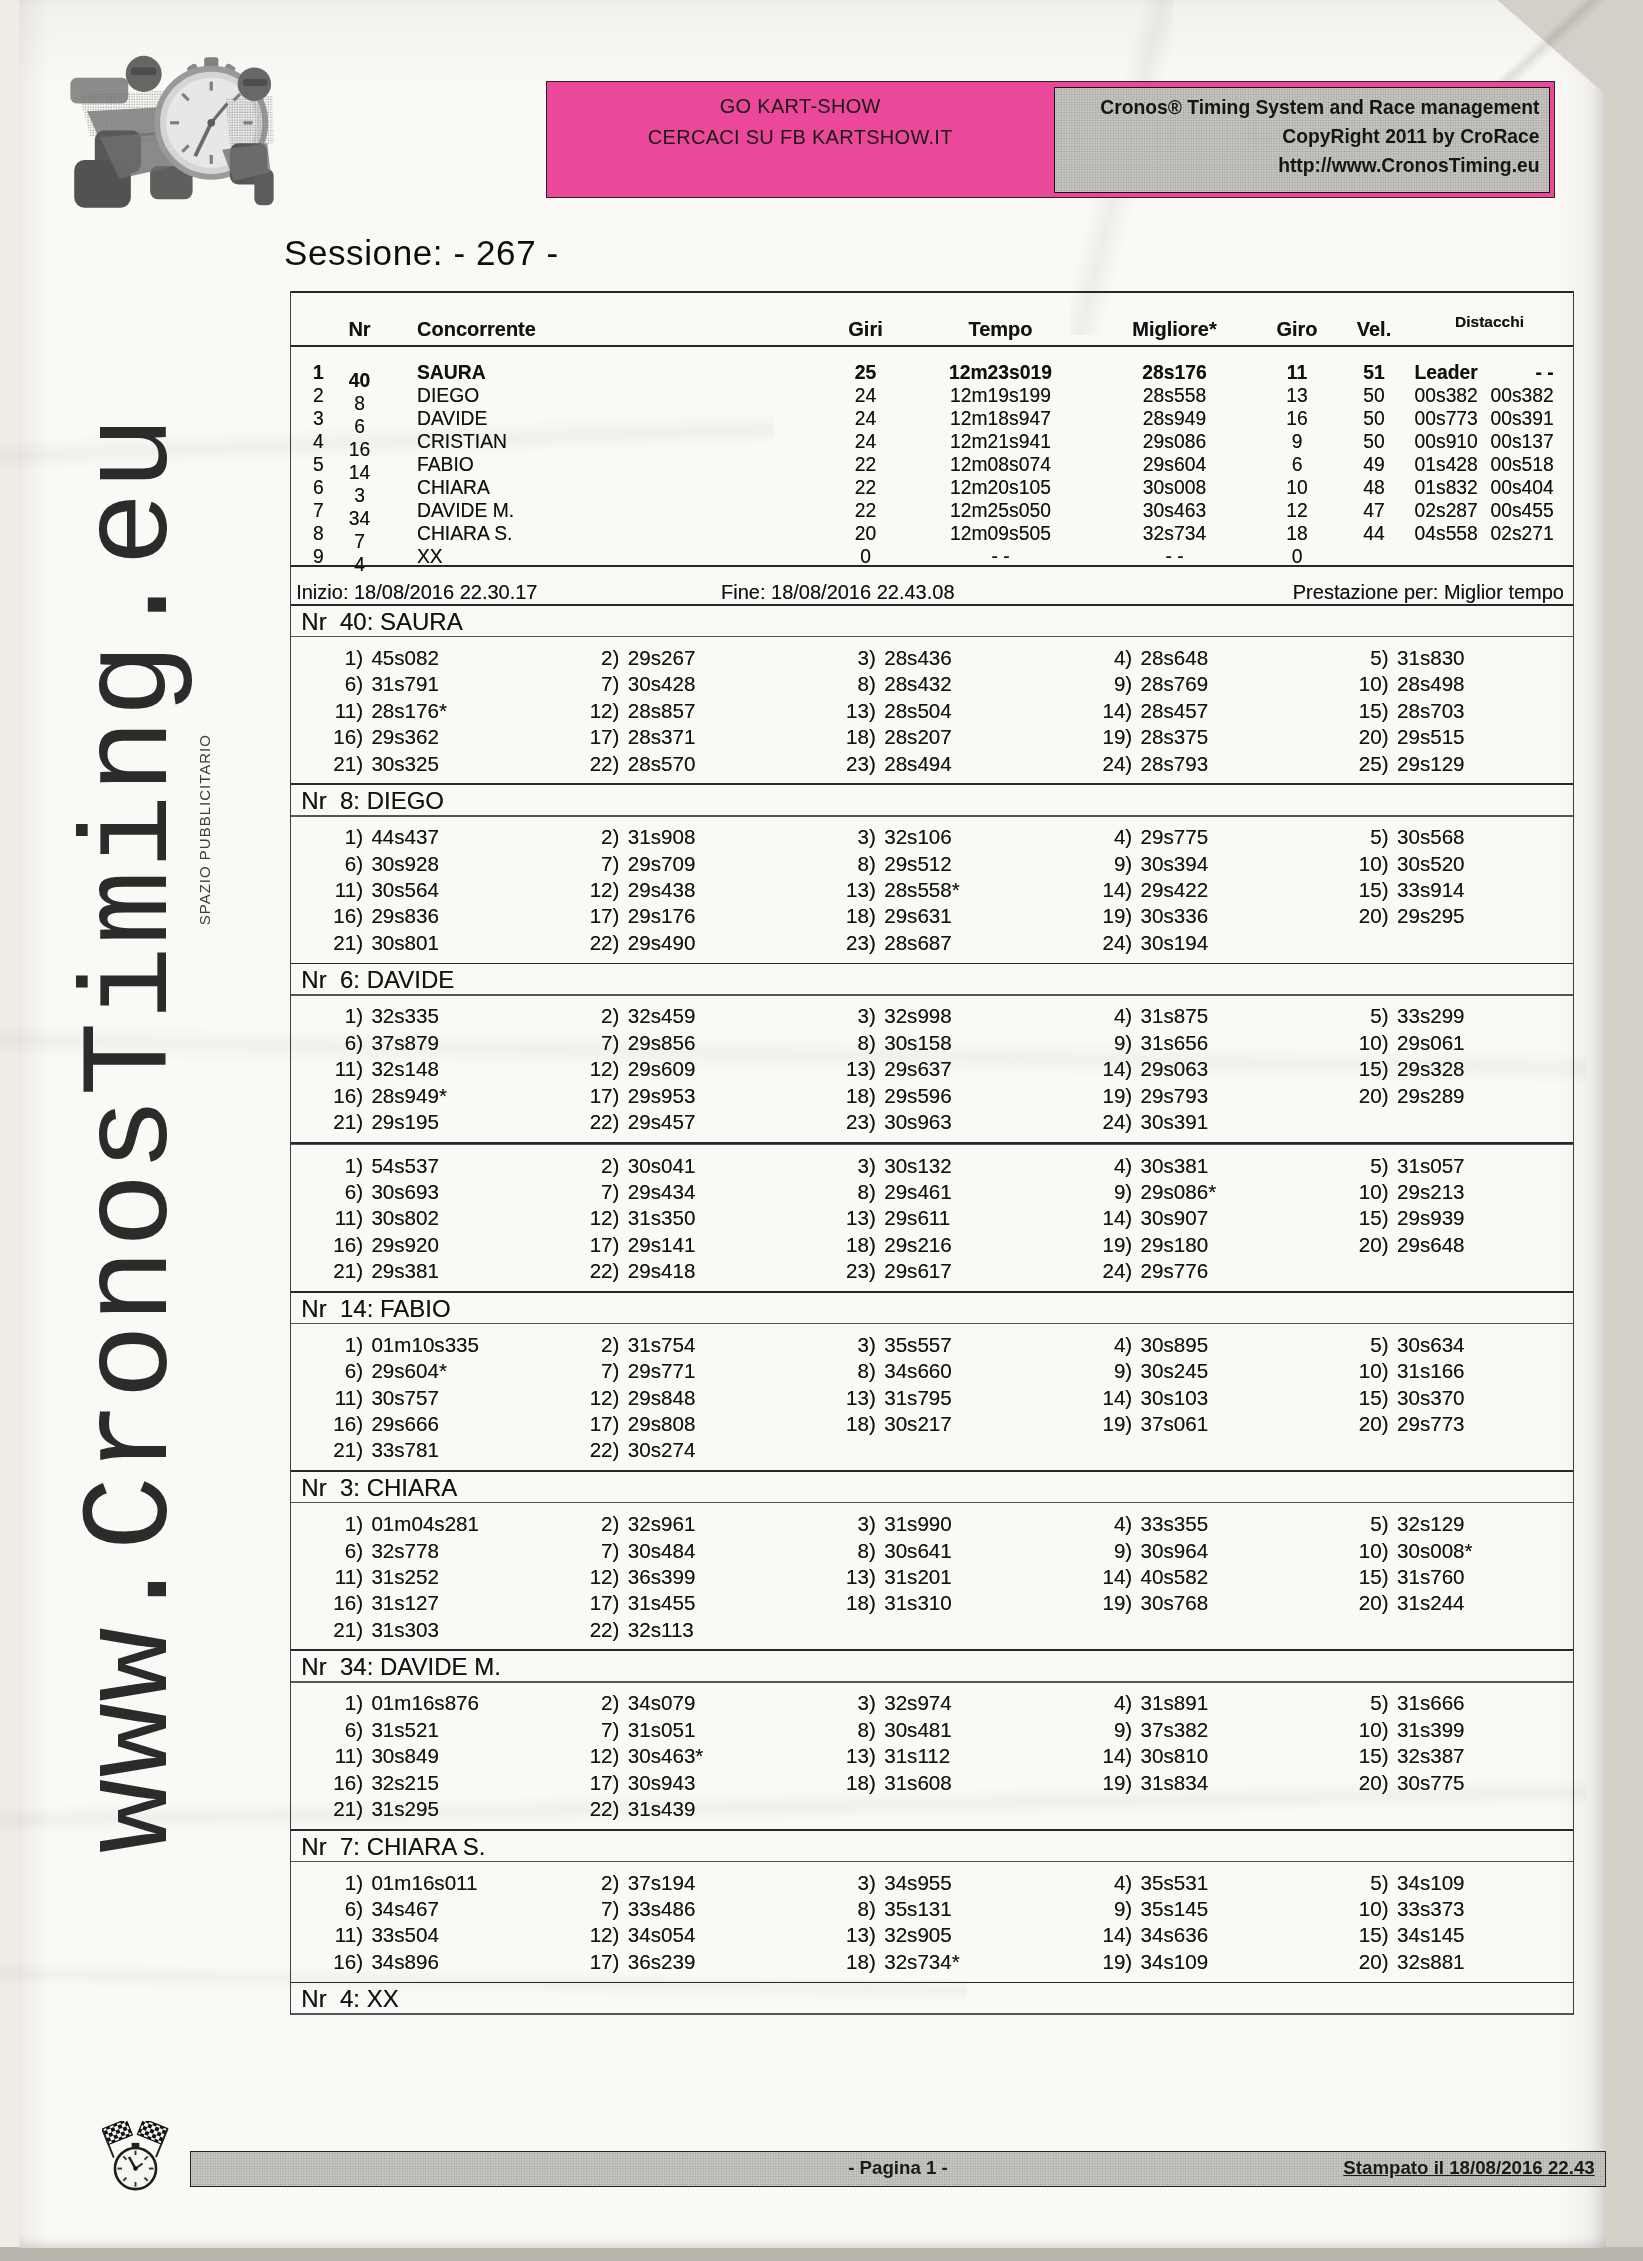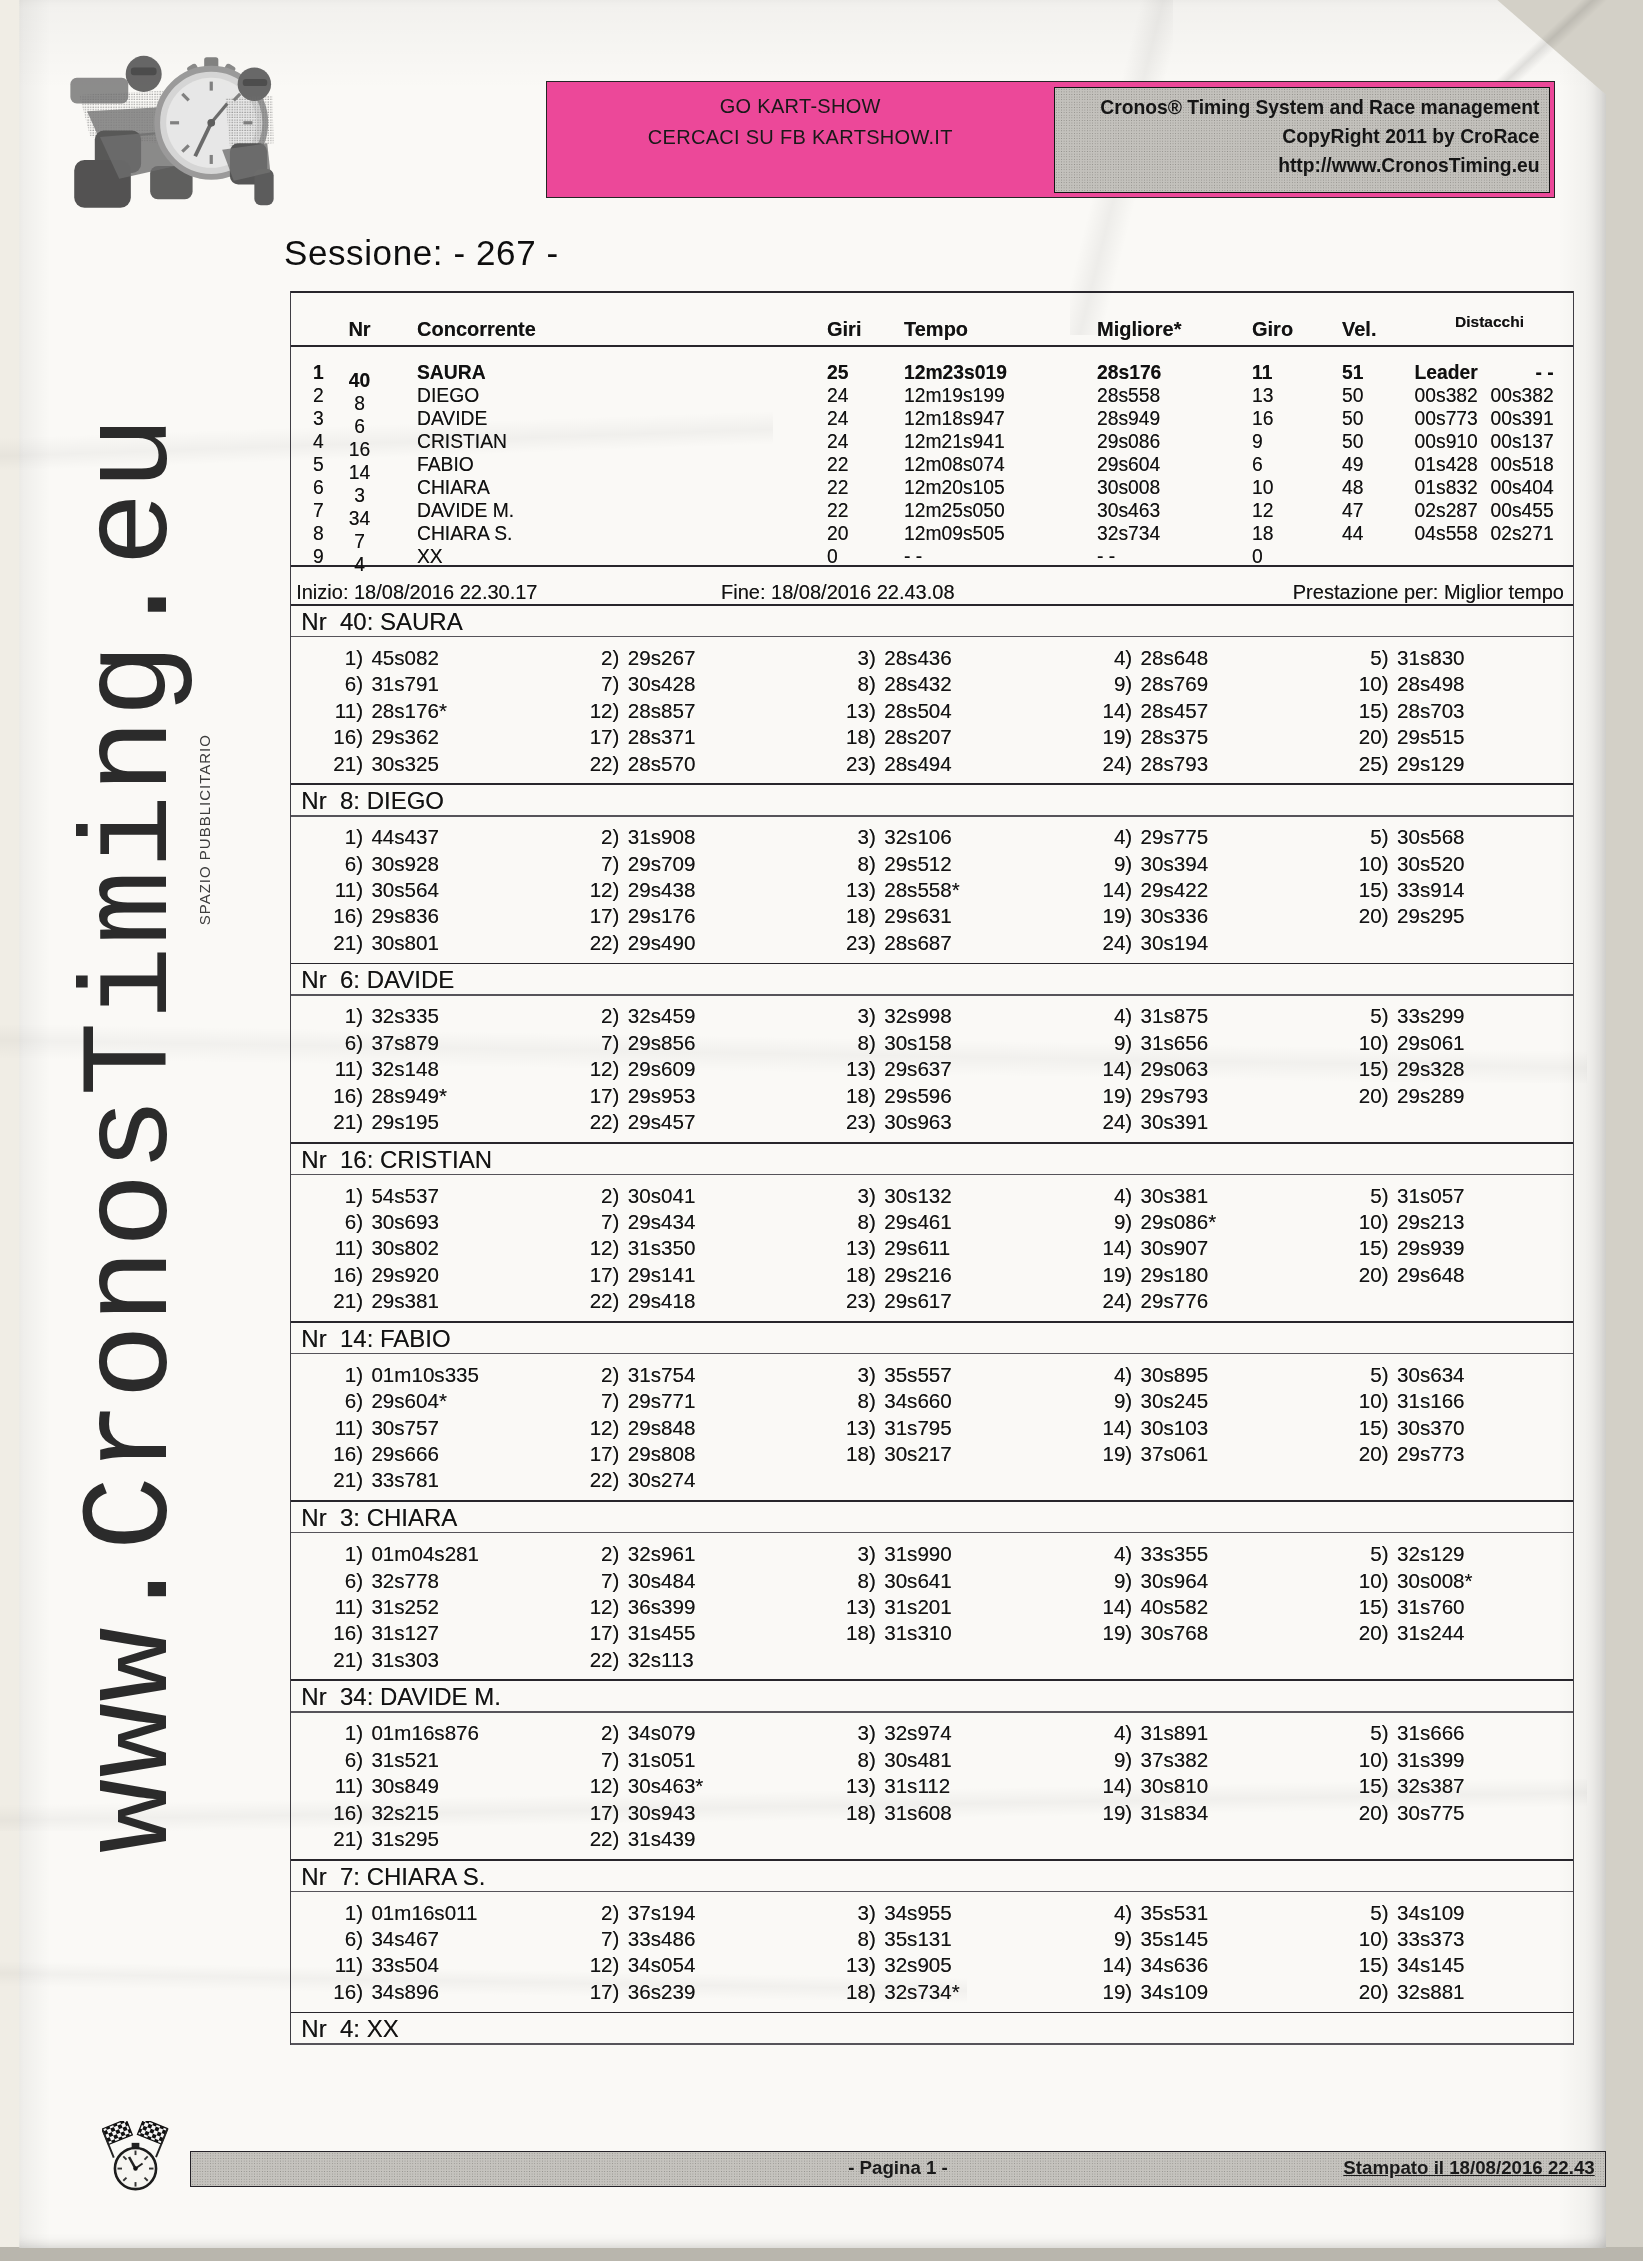--- a/index.html
+++ b/index.html
@@ -56,21 +56,21 @@
     text-shadow:0 0 0.3px rgba(10,10,10,0.5); }
   .rule { height:1.9px; background:#28262c; }
   .rule.thin { height:1.3px; background:#56545a; }
 
   .grid-row { display:grid; grid-template-columns:39px 59px 438px 77px 193px 155px 90px 64px 84px auto; align-items:end; }
   .thead { height:48px; font-weight:bold; font-size:20px; padding-bottom:3.9px; }
   .thead .c-dist { grid-column:9 / 11; text-align:center; font-size:15.5px; margin-bottom:10.3px; }
   .c-pos { text-align:right; padding-right:6.4px; }
   .c-nr { text-align:center;margin-top:16px; }
   .c-name { text-align:left; padding-left:28px; }
-  .c-giri, .c-tempo, .c-mig, .c-giro, .c-vel { }
+  .c-giri, .c-tempo, .c-mig, .c-giro, .c-vel { text-align:center; }
   .c-gap { text-align:right; padding-right:12.2px; }
   .c-gapp { text-align:right; padding-right:19.3px; }
 
   .tbody { padding:6.4px 0 5.2px 0; font-size:19.3px; color:#101010; }
   .tbody .grid-row { height:23px; line-height:23px; align-items:center; }
   .tbody .grid-row.leader { font-weight:bold; }
 
   .inforow { position:relative; height:37px; font-size:20px; }
   .inforow span { position:absolute; bottom:0; white-space:nowrap; }
   .i-inizio { left:5.2px; }
@@ -395,21 +395,20 @@
         <div class="lap"><span class="n">17)</span><span class="v">29s953</span></div>
         <div class="lap"><span class="n">18)</span><span class="v">29s596</span></div>
         <div class="lap"><span class="n">19)</span><span class="v">29s793</span></div>
         <div class="lap"><span class="n">20)</span><span class="v">29s289</span></div>
         <div class="lap"><span class="n">21)</span><span class="v">29s195</span></div>
         <div class="lap"><span class="n">22)</span><span class="v">29s457</span></div>
         <div class="lap"><span class="n">23)</span><span class="v">30s963</span></div>
         <div class="lap"><span class="n">24)</span><span class="v">30s391</span></div>
       </div>
       <div class="rule"></div>
-      <div class="sec-head">Nr  16: CRISTIAN</div>
       <div class="rule thin"></div>
       <div class="laps">
         <div class="lap"><span class="n">1)</span><span class="v">54s537</span></div>
         <div class="lap"><span class="n">2)</span><span class="v">30s041</span></div>
         <div class="lap"><span class="n">3)</span><span class="v">30s132</span></div>
         <div class="lap"><span class="n">4)</span><span class="v">30s381</span></div>
         <div class="lap"><span class="n">5)</span><span class="v">31s057</span></div>
         <div class="lap"><span class="n">6)</span><span class="v">30s693</span></div>
         <div class="lap"><span class="n">7)</span><span class="v">29s434</span></div>
         <div class="lap"><span class="n">8)</span><span class="v">29s461</span></div>

